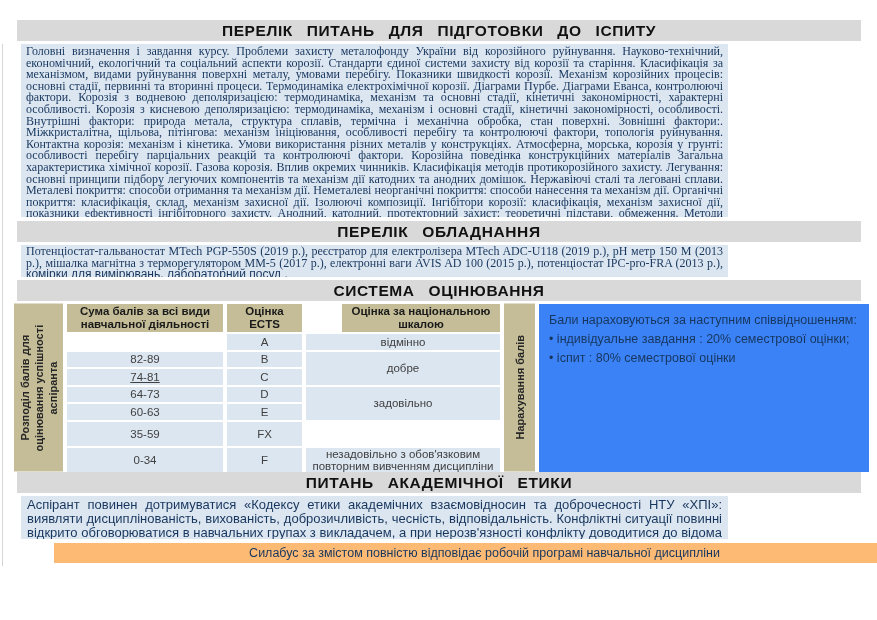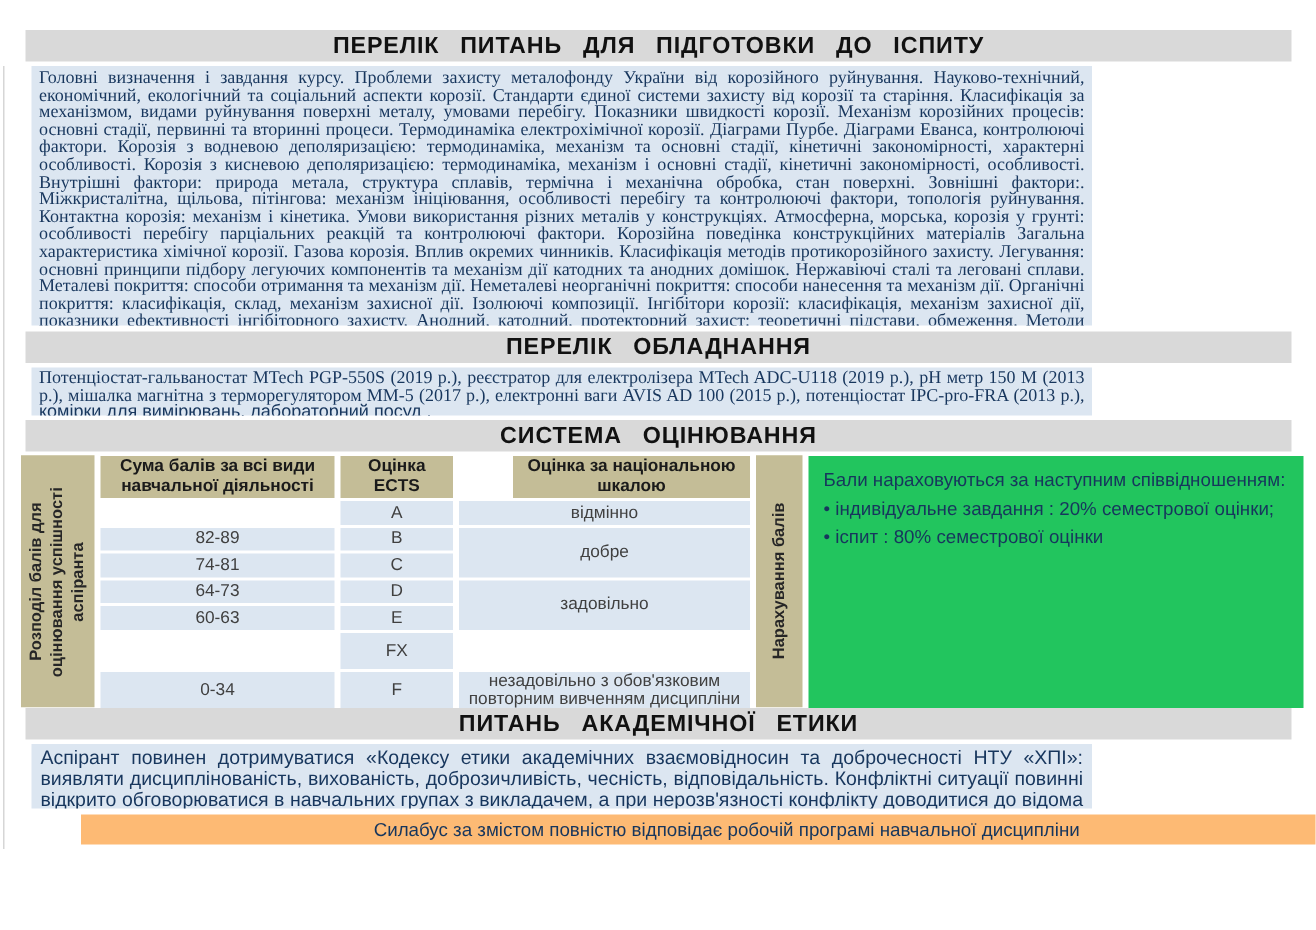--- a/index.html
+++ b/index.html
@@ -40,21 +40,21 @@
   .tan{background:#c4bd97;}
   .bluec{background:#dce6f1;}
   .th{font-weight:bold;font-size:11.5px;line-height:13px;color:#1a1a1a;padding:0 4px;}
   .td{font-size:11.5px;color:#404040;line-height:12px;padding:0 4px;}
   .vlabel{
     writing-mode:vertical-rl;transform:rotate(180deg);
     font-weight:bold;font-size:11px;line-height:14px;color:#262626;
     padding:4px 2px;
   }
   .scoring{
-    background:#22c55e;display:block;text-align:left;color:#17365d;
+    background:#3b82f6;display:block;text-align:left;color:#17365d;
     font-size:12.5px;line-height:19px;padding:7px 10px;
   }
   .bullet::before{content:"\2022  ";}
 </style>
 </head>
 <body>
 
 <div class="vline"></div>
 
 <div class="bar bar1">
@@ -76,23 +76,24 @@
 </div>
 
 <div class="gt">
   <div class="cell tan vlabel" style="grid-column:1;grid-row:1/9;">Розподіл балів для оцінювання успішності аспіранта</div>
 
   <div class="cell tan th" style="grid-column:2;grid-row:1;">Сума балів за всі види навчальної діяльності</div>
   <div class="cell tan th" style="grid-column:3;grid-row:1;">Оцінка ECTS</div>
   <div class="cell tan th" style="grid-column:4;grid-row:1;margin-left:36px;">Оцінка за національною шкалою</div>
 
   <div class="cell bluec td" style="grid-column:2;grid-row:3;">82-89</div>
-  <div class="cell bluec td" style="grid-column:2;grid-row:4;">74-81</div>
+  <div class="cell bluec td" style="grid-column:2;grid-row:4;text-decoration:underline;">74-81</div>
   <div class="cell bluec td" style="grid-column:2;grid-row:5;">64-73</div>
   <div class="cell bluec td" style="grid-column:2;grid-row:6;">60-63</div>
+  <div class="cell bluec td" style="grid-column:2;grid-row:7;">35-59</div>
   <div class="cell bluec td" style="grid-column:2;grid-row:8;">0-34</div>
 
   <div class="cell bluec td" style="grid-column:3;grid-row:2;">A</div>
   <div class="cell bluec td" style="grid-column:3;grid-row:3;">B</div>
   <div class="cell bluec td" style="grid-column:3;grid-row:4;">C</div>
   <div class="cell bluec td" style="grid-column:3;grid-row:5;">D</div>
   <div class="cell bluec td" style="grid-column:3;grid-row:6;">E</div>
   <div class="cell bluec td" style="grid-column:3;grid-row:7;">FX</div>
   <div class="cell bluec td" style="grid-column:3;grid-row:8;">F</div>
 

